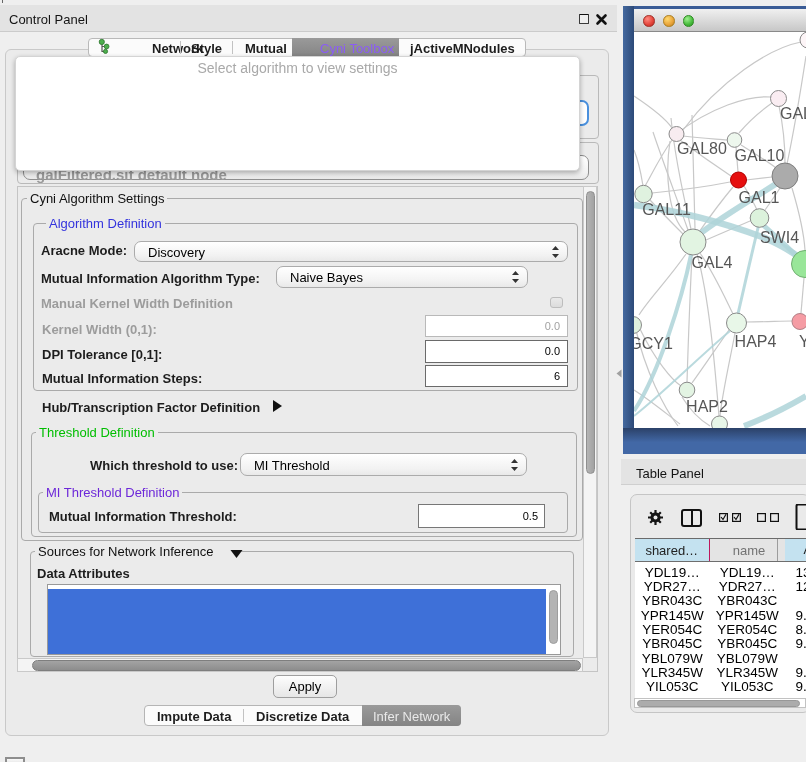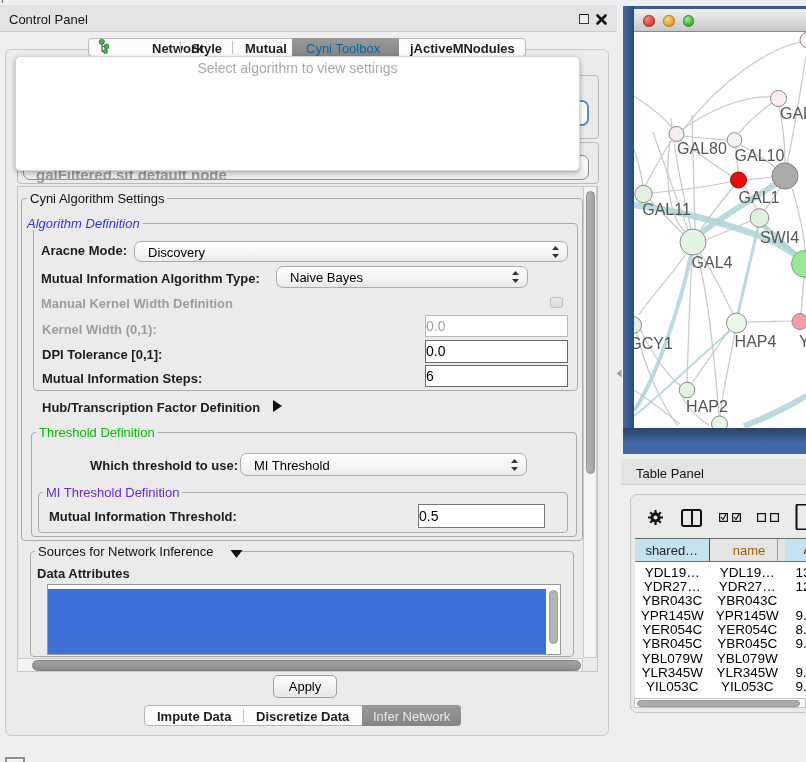--- a/index.html
+++ b/index.html
@@ -6,21 +6,21 @@
 html,body { width:806px; height:762px; overflow:hidden; }
 body { position:relative; background:#efefef; font-family:"Liberation Sans", sans-serif; }
 .abs { position:absolute; }
 .lbl { position:absolute; font-size:13px; font-weight:bold; color:#1d1d1d; white-space:nowrap; }
 .glbl { color:#9c9c9c; }
 .group { position:absolute; border:1px solid #aaaaaa; border-radius:4px; }
 .gtitle { position:absolute; font-size:13px; background:#ebebeb; padding:0 3px; white-space:nowrap; line-height:13px; }
 .combo { position:absolute; border:1px solid #ababab; border-radius:7px; background:linear-gradient(#ffffff,#f2f2f2 70%,#e9e9e9); }
 .combo .ct { position:absolute; left:13px; top:50%; transform:translateY(-50%); font-size:13px; color:#000; white-space:nowrap; }
 .carr { position:absolute; right:7px; top:50%; transform:translateY(-50%); width:9px; height:14px; }
-.field { position:absolute; background:#fff; font-size:14px; text-align:left; line-height:21px; }
+.field { position:absolute; background:#fff; font-size:11px; text-align:right; line-height:21px; }
 </style>
 </head>
 <body>
 
 <div class="abs" style="left:2px;top:0;width:1px;height:3px;background:#666"></div>
 
 <div class="abs" style="left:0;top:5px;width:617px;height:27px;background:#e3e3e3;border-bottom:1px solid #cbcbcb;"></div>
 <div class="abs" style="left:9px;top:12px;font-size:13px;color:#141414;">Control Panel</div>
 
 <div class="abs" style="left:579px;top:14px;width:10px;height:10px;border:1.5px solid #3a3a3a;border-top-color:#111;border-radius:1px;background:#eee;"></div>
@@ -37,39 +37,39 @@
     <path d="M4 4 L4 14 M4 8.5 L8.5 8.5 M4 13.5 L7.5 13.5" stroke="#555" stroke-width="1.2" fill="none"></path>
     <circle cx="3.8" cy="3.9" r="2.6" fill="#4cae4c" stroke="#2c742c" stroke-width="0.8"></circle>
     <circle cx="8.6" cy="8.5" r="2.4" fill="#4cae4c" stroke="#2c742c" stroke-width="0.8"></circle>
     <circle cx="7.5" cy="13.4" r="2.1" fill="#4cae4c" stroke="#2c742c" stroke-width="0.8"></circle>
   </svg>
 <div class="lbl" style="left:116px;top:41px;padding-left:36px;">Network</div>
 <div class="abs" style="left:180px;top:41px;width:1px;height:13px;background:#c2c2c2"></div>
 <div class="lbl" style="left:191px;top:41px;">Style</div>
 <div class="abs" style="left:232px;top:41px;width:1px;height:13px;background:#c2c2c2"></div>
 <div class="lbl" style="left:245px;top:41px;">Mutual</div>
-<div class="lbl" style="left:306px;top:41px;color:#0369a1;font-weight:normal;">Cyni Toolbox</div>
+<div class="lbl" style="left:320px;top:41px;color:#8b5cf6;font-weight:normal;">Cyni Toolbox</div>
 <div class="lbl" style="left:410px;top:41px;">jActiveMNodules</div>
 
 <div class="group" style="left:17px;top:75px;width:582px;height:64px;border-color:#b9b9b9;"></div>
 <div class="group" style="left:17px;top:142px;width:582px;height:42px;border-color:#b9b9b9;"></div>
 
 <div class="abs" style="left:23px;top:100px;width:566px;height:26px;border:2.5px solid #4a90dd;border-radius:7px;background:#fff;"></div>
 
 <div class="combo" style="left:23px;top:155px;width:566px;height:25px;border-color:#8f8f8f;">
   <div style="position:absolute;left:12px;top:10px;font-size:15px;font-weight:bold;color:#9a9a9a;white-space:nowrap;" id="gft">galFiltered.sif default node</div>
 </div>
 
 <div class="abs" style="left:16.5px;top:186px;width:581px;height:486px;border:1px solid #c4c4c4;"></div>
 
 <div class="group" style="left:21px;top:198px;width:562px;height:343px;"></div>
 <div class="gtitle" style="left:27px;top:192px;color:#111;">Cyni Algorithm Settings</div>
 
 <div class="group" style="left:33px;top:223px;width:545px;height:168px;"></div>
-<div class="gtitle" style="left:24px;top:217px;color:#3333dd;font-style:italic;">Algorithm Definition</div>
+<div class="gtitle" style="left:46px;top:217px;color:#3333dd;">Algorithm Definition</div>
 
 <div class="lbl" style="left:41px;top:243px;">Aracne Mode:</div>
 <div class="combo" style="left:134px;top:241px;width:434px;height:21px;">
     <span class="ct">Discovery</span>
  <svg class="carr" viewBox="0 0 9 14">
       <path d="M4.5 1 L8 5 L1 5 Z" fill="#333"></path>
       <path d="M4.5 13 L8 9 L1 9 Z" fill="#333"></path>
     </svg>
   </div>
 
@@ -268,21 +268,21 @@
 <svg class="abs" style="left:757px;top:513px" width="22" height="9" viewBox="0 0 22 9">
   <rect x="0.6" y="0.6" width="7.8" height="7.8" fill="none" stroke="#111" stroke-width="1.2"></rect>
   <rect x="13.6" y="0.6" width="7.8" height="7.8" fill="none" stroke="#111" stroke-width="1.2"></rect>
 </svg>
 <svg class="abs" style="left:795px;top:504px" width="11" height="26" viewBox="0 0 11 26">
     <path d="M1.5 2 Q1.5 0.5 3 0.5 L11 0.5 M1.5 2 L1.5 24 Q1.5 25.5 3 25.5 L11 25.5" stroke="#111" stroke-width="2" fill="none"></path>
   </svg>
 
 <div class="abs" style="left:634.5px;top:537.5px;width:171.5px;height:24px;background:#e4e4e4;border-top:1px solid #6b6b6b;border-bottom:1px solid #6e6e6e;overflow:hidden;">
   <div class="abs" style="left:0;top:0;width:75.5px;height:23.5px;background:#c4e2f0;border-right:1px solid #be185d;text-align:center;line-height:23.5px;font-size:13px;color:#222;">shared…</div>
-  <div class="abs" style="left:75.5px;top:0;width:68px;height:23.5px;border-right:1px solid #9c9c9c;text-align:center;line-height:23.5px;font-size:13px;color:#a16207;padding-left:11px;">name</div>
+  <div class="abs" style="left:75.5px;top:0;width:68px;height:23.5px;border-right:1px solid #9c9c9c;text-align:center;line-height:23.5px;font-size:13px;color:#737373;padding-left:11px;">name</div>
   <div class="abs" style="left:150px;top:0;width:30px;height:23.5px;background:#c4e2f0;line-height:22.5px;font-size:13px;color:#222;padding-left:19px;">A</div>
 </div>
 
 <div class="abs" style="left:634.5px;top:561.5px;width:171.5px;height:130px;background:#fff;overflow:hidden;font-size:13.5px;color:#000;padding-top:4.3px;">
   <div class="abs" style="left:0;top:4.3px;width:75.5px;text-align:center;line-height:14.3px;">YDL19…<br>YDR27…<br>YBR043C<br>YPR145W<br>YER054C<br>YBR045C<br>YBL079W<br>YLR345W<br>YIL053C</div>
   <div class="abs" style="left:75.5px;top:4.3px;width:74.5px;text-align:center;line-height:14.3px;">YDL19…<br>YDR27…<br>YBR043C<br>YPR145W<br>YER054C<br>YBR045C<br>YBL079W<br>YLR345W<br>YIL053C</div>
   <div class="abs" style="left:161px;top:4.3px;width:30px;line-height:14.3px;">13<br>12<br>&nbsp;<br>9.<br>8.<br>9.<br>&nbsp;<br>9.<br>9.</div>
 </div>
 <div class="abs" style="left:634.5px;top:691.5px;width:171.5px;height:6.5px;background:#fff;"></div>
 

